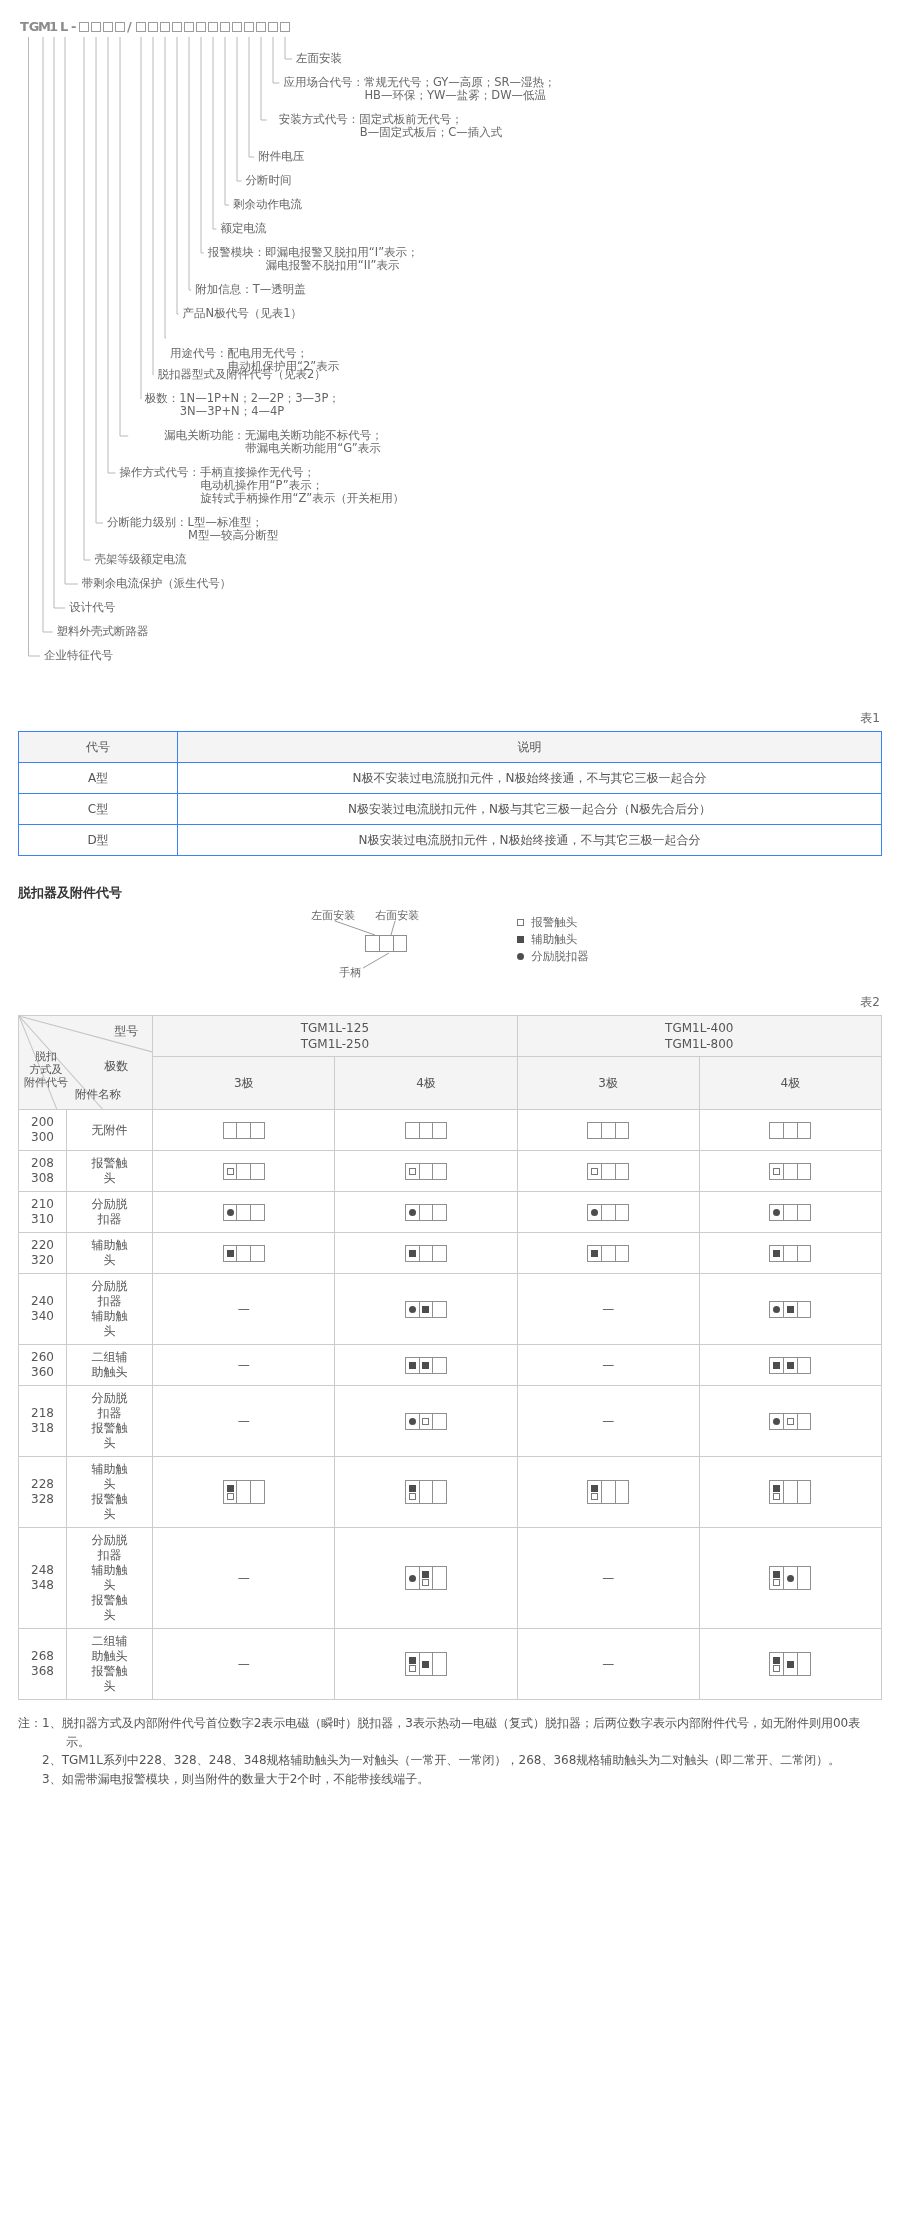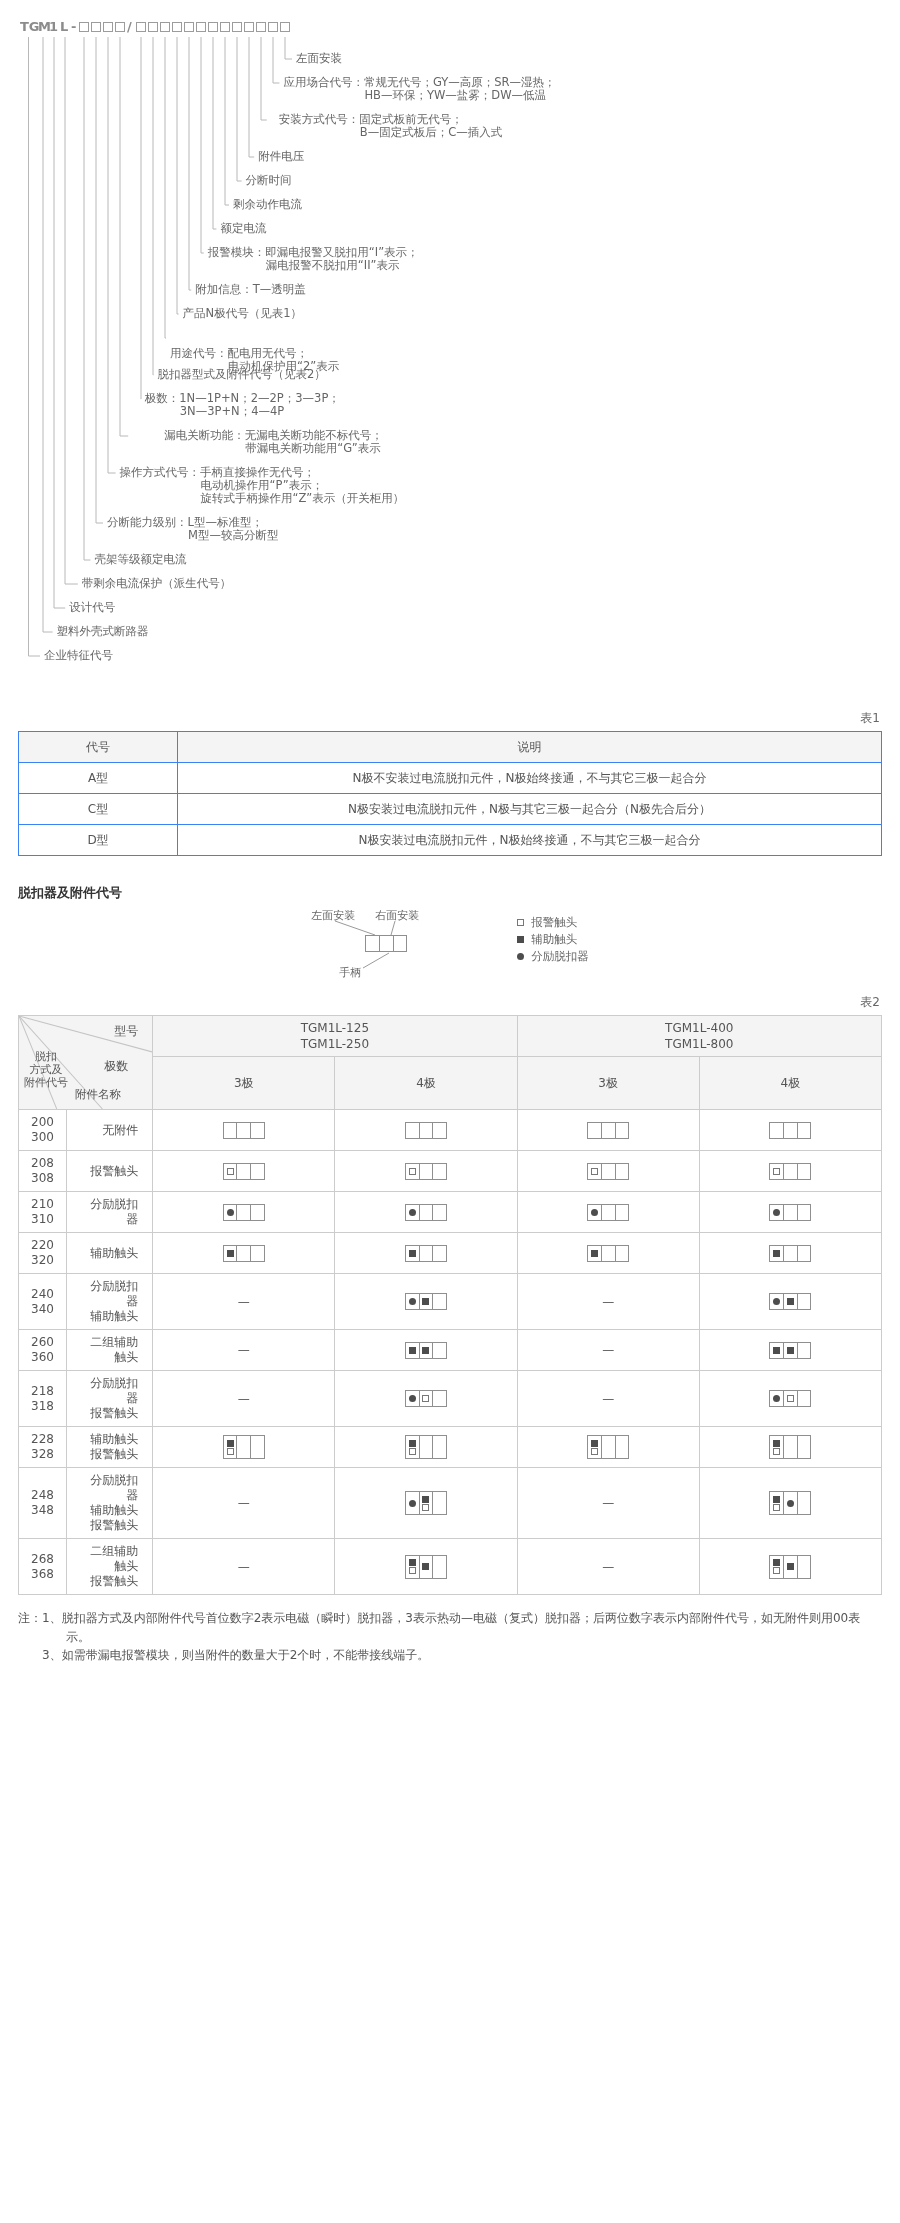--- a/index.html
+++ b/index.html
@@ -56,21 +56,21 @@
   .model-th{height:38px;text-align:center;line-height:16px;}
   .pole-th{height:50px;text-align:center;}
   .corner{padding:0;position:relative;background:#f4f4f4;}
   .corner svg{position:absolute;left:0;top:0;width:100%;height:100%;}
   .corner line{stroke:#c4c4c4;stroke-width:1;}
   .c-model{position:absolute;right:14px;top:7px;font-size:12px;}
   .c-poles{position:absolute;right:24px;top:42px;font-size:12px;}
   .c-trip{position:absolute;left:5px;top:34px;font-size:11px;line-height:13px;}
   .c-acc{position:absolute;left:56px;bottom:7px;font-size:11.5px;}
   .code-cell{text-align:center;line-height:15px;padding:5px 2px;}
-  .name-cell{text-align:right;padding:5px 14px;line-height:15px;}
+  .name-cell{text-align:center;padding:5px 22px;line-height:15px;}
   .sym-cell{text-align:center;padding:5px 0;}
 
   
   .notes{display:flex;font-size:12px;color:#555;line-height:1.55;margin-top:14px;}
   .notes-label{flex:none;}
   .note-item{padding-left:24px;text-indent:-24px;}
 </style>
 </head>
 <body>
 
@@ -575,18 +575,19 @@
                 <span class="comp"></span>
               </span></td>
           </tr>
         </tbody>
     </table>
 
     <div class="notes">
       <span class="notes-label">注：</span>
       <div id="note-items">
           <div class="note-item">1、脱扣器方式及内部附件代号首位数字2表示电磁（瞬时）脱扣器，3表示热动—电磁（复式）脱扣器；后两位数字表示内部附件代号，如无附件则用00表示。</div>
+          <div class="note-item">2、TGM1L系列中228、328、248、348规格辅助触头为一对触头（一常开、一常闭），268、368规格辅助触头为二对触头（即二常开、二常闭）。</div>
           <div class="note-item">3、如需带漏电报警模块，则当附件的数量大于2个时，不能带接线端子。</div>
         </div>
     </div>
 
   </div>
 </div>
 
 </body></html>

